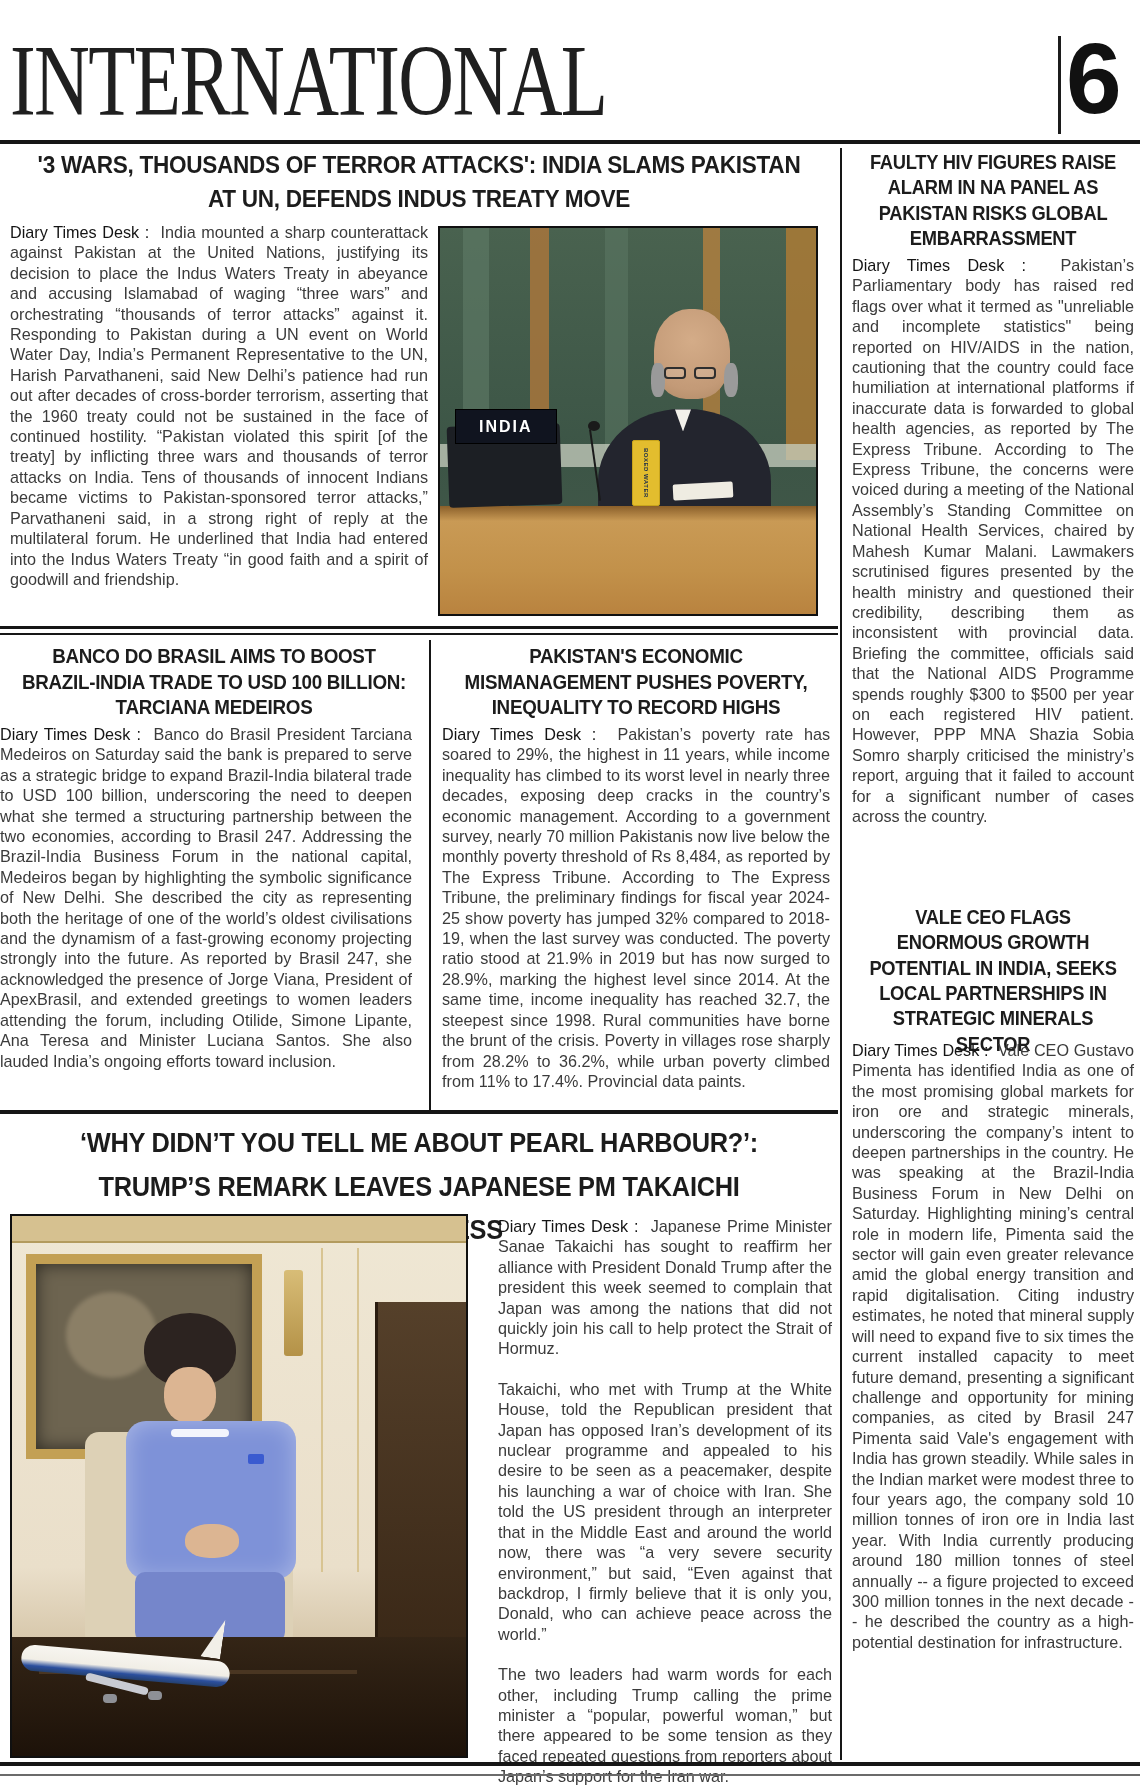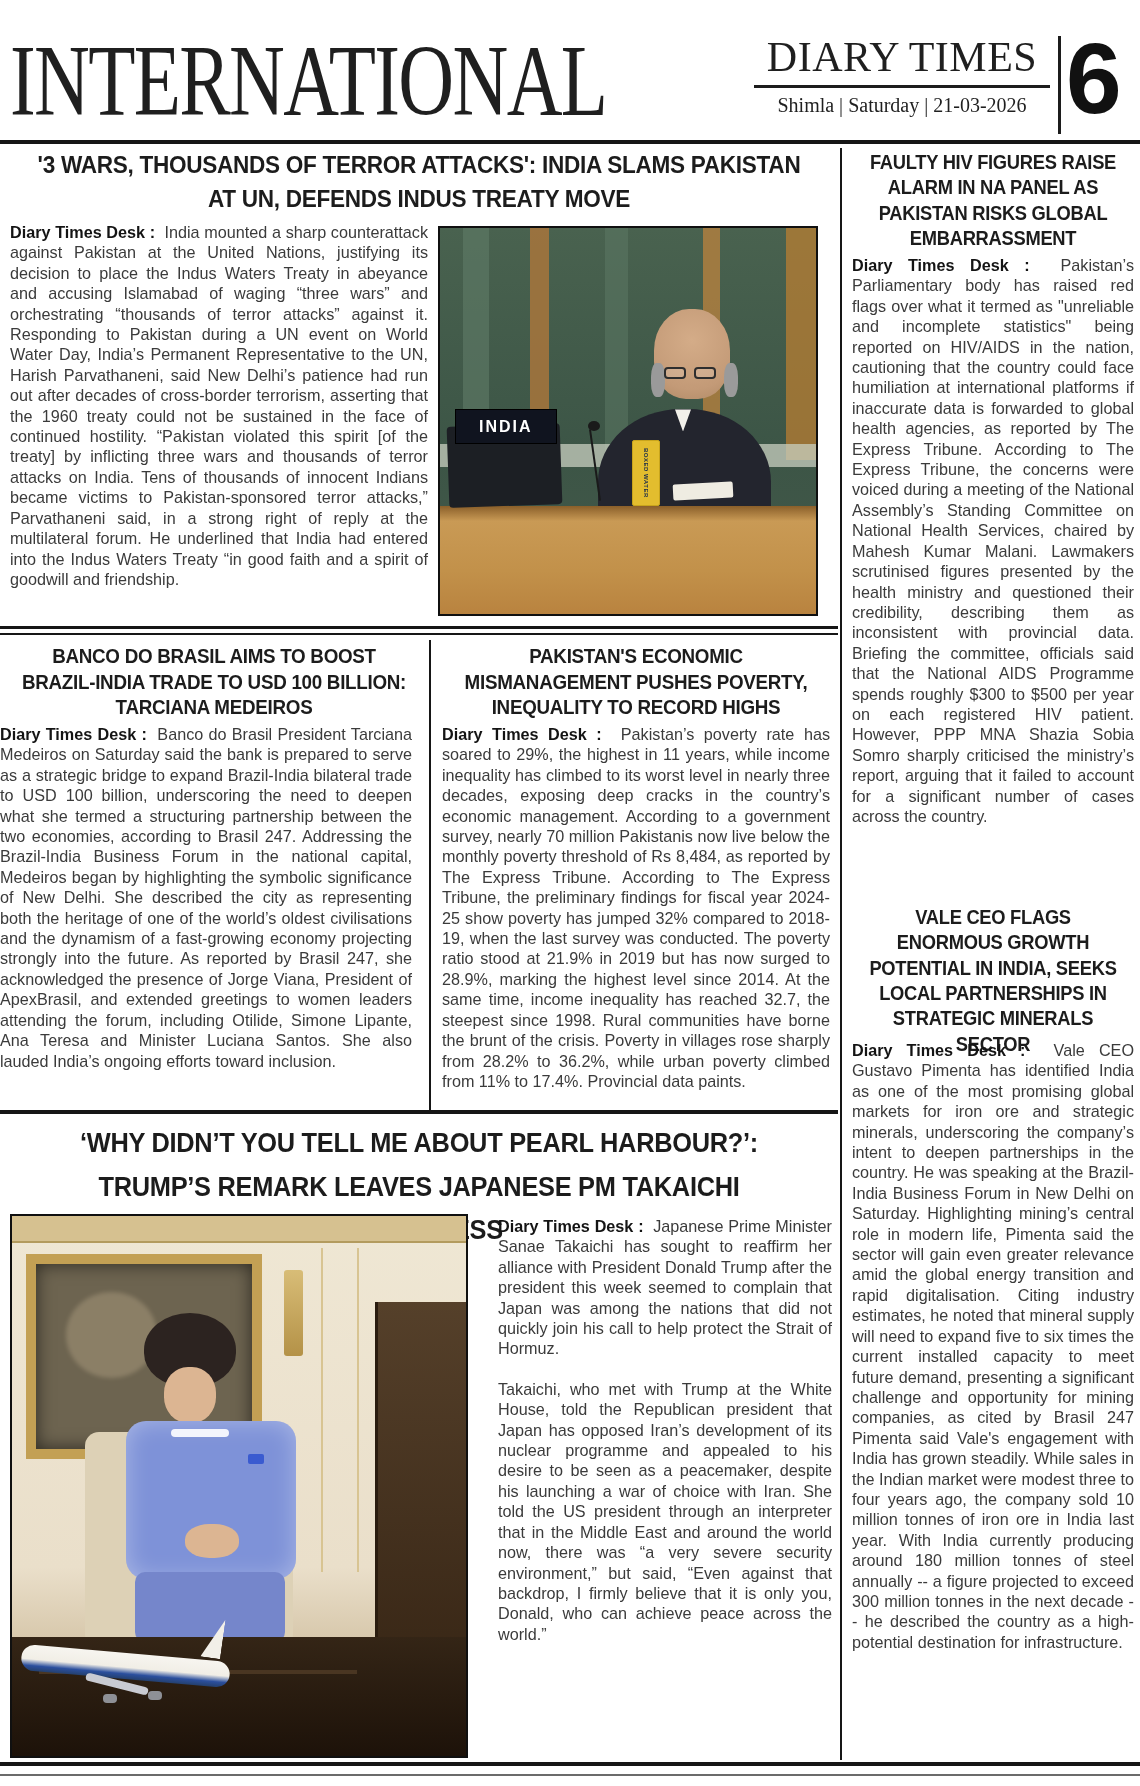--- a/index.html
+++ b/index.html
@@ -38,40 +38,35 @@
     letter-spacing:-0.3px; transform:scaleX(0.94);
   }
   .h-lead  { font-size:24px; line-height:1.40; }
   .h-col   { font-size:20px; line-height:1.28; }
   .h-right { font-size:19.5px; line-height:1.30; }
   .h-trump { font-size:27px; line-height:1.62; }
 
   .body-text {
     font-size:16.2px; line-height:20.4px; text-align:justify; color:#3b3b3b;
   }
-  .byline { font-weight:700; color:#141414; }
+  .byline { font-weight:400; color:#141414; }
   .byline::after { content:"\00a0\00a0"; }
   .trump-body p { margin:0 0 20px 18px; }
 
   
   .photo { border:2px solid #101010; overflow:hidden; }
   .ph { position:absolute; }
 </style>
 </head>
 <body>
 
 <div class="page">
 
   <div class="abs section-title">INTERNATIONAL</div>
 
-  <div class="abs mast-right">
-    <div class="paper-name">DIARY TIMES</div>
-    <div class="mast-line"></div>
-    <div class="dateline">Shimla | Saturday | 21-03-2026</div>
-  </div>
 
   <div class="abs mast-vline"></div>
   <div class="abs page-number">6</div>
 
   <div class="abs rule" style="left:0;top:140px;width:1140px;height:4px;"></div>
 
   <div class="abs headline h-lead" style="left:0;top:148px;width:838px;">'3 WARS, THOUSANDS OF TERROR ATTACKS': INDIA SLAMS PAKISTAN AT UN, DEFENDS INDUS TREATY MOVE</div>
 
   <div class="abs body-text" style="left:10px;top:222px;width:418px;">
     <span class="byline">Diary Times Desk :</span><span>India mounted a sharp counterattack against Pakistan at the United Nations, justifying its decision to place the Indus Waters Treaty in abeyance and accusing Islamabad of waging “three wars” and orchestrating “thousands of terror attacks” against it. Responding to Pakistan during a UN event on World Water Day, India’s Permanent Representative to the UN, Harish Parvathaneni, said New Delhi’s patience had run out after decades of cross-border terrorism, asserting that the 1960 treaty could not be sustained in the face of continued hostility. “Pakistan violated this spirit [of the treaty] by inflicting three wars and thousands of terror attacks on India. Tens of thousands of innocent Indians became victims to Pakistan-sponsored terror attacks,” Parvathaneni said, in a strong right of reply at the multilateral forum. He underlined that India had entered into the Indus Waters Treaty “in good faith and a spirit of goodwill and friendship.</span>
@@ -159,18 +154,19 @@
     <div class="ph" style="left:2%;top:81%;width:46%;height:26px;background:linear-gradient(180deg,#f7f5f0 0%,#f1eee6 55%,#2b4f9e 80%,#24406e 100%);border-radius:16px;transform:rotate(5deg);"></div>
     <div class="ph" style="left:42%;top:74.5%;width:20px;height:40px;background:#f2efe8;clip-path:polygon(100% 0,100% 100%,0 100%);transform:rotate(8deg);"></div>
     <div class="ph" style="left:16%;top:86%;width:64px;height:8px;background:#c9cbd2;transform:rotate(14deg);border-radius:4px;"></div>
     <div class="ph" style="left:20%;top:88.5%;width:14px;height:9px;background:#8e9096;border-radius:4px;"></div>
     <div class="ph" style="left:30%;top:88%;width:14px;height:9px;background:#8e9096;border-radius:4px;"></div>
   </div>
 
   <div class="abs body-text trump-body" style="left:480px;top:1216px;width:352px;">
     <p><span class="byline">Diary Times Desk :</span><span>Japanese Prime Minister Sanae Takaichi has sought to reaffirm her alliance with President Donald Trump after the president this week seemed to complain that Japan was among the nations that did not quickly join his call to help protect the Strait of Hormuz.</span></p>
     <p>Takaichi, who met with Trump at the White House, told the Republican president that Japan has opposed Iran’s development of its nuclear programme and appealed to his desire to be seen as a peacemaker, despite his launching a war of choice with Iran. She told the US president through an interpreter that in the Middle East and around the world now, there was “a very severe security environment,” but said, “Even against that backdrop, I firmly believe that it is only you, Donald, who can achieve peace across the world.”</p>
+    <p>The two leaders had warm words for each other, including Trump calling the prime minister a “popular, powerful woman,” but there appeared to be some tension as they faced repeated questions from reporters about Japan’s support for the Iran war.</p>
   </div>
 
   <div class="abs rule" style="left:0;top:1762px;width:1140px;height:4px;"></div>
   <div class="abs" style="left:0;top:1774px;width:1140px;height:2px;background:#6b6b6b;"></div>
 
 </div>
 
 </body></html>

